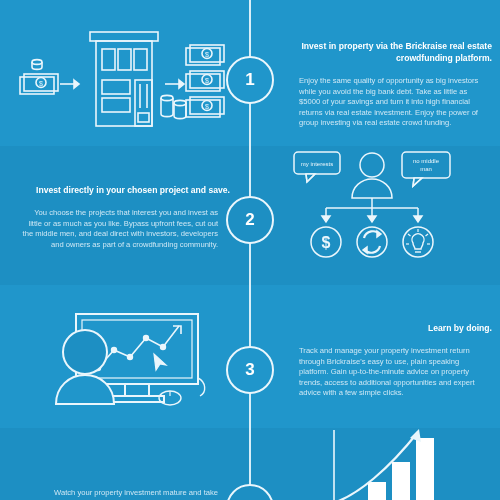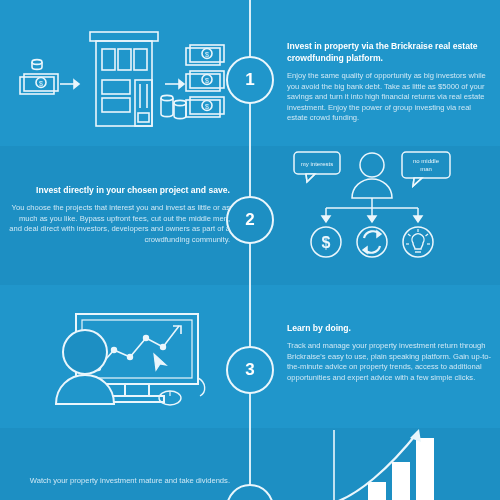--- a/index.html
+++ b/index.html
@@ -56,26 +56,27 @@
   .node-4 { top: 484px; background: #1d8fc3; }
 
   
   .txt { position: absolute; }
   .head {
     color: #ffffff;
     font-size: 8.6px;
     font-weight: bold;
     line-height: 12px;
     margin: 0 0 7px 0;
+    text-align: right;
   }
   .body {
     color: #cfe8f5;
     font-size: 7.6px;
     line-height: 10.6px;
-    margin: 0;
+    margin: 12px;
   }
   .right-block { left: 287px; width: 205px; text-align: left; }
   .left-block  { left: 8px; width: 222px; text-align: right; }
 
   .block-1 { top: 40px; }
   .block-2 { top: 184px; }
   .block-3 { top: 322px; }
   .block-4 { top: 476px; }
 
   

